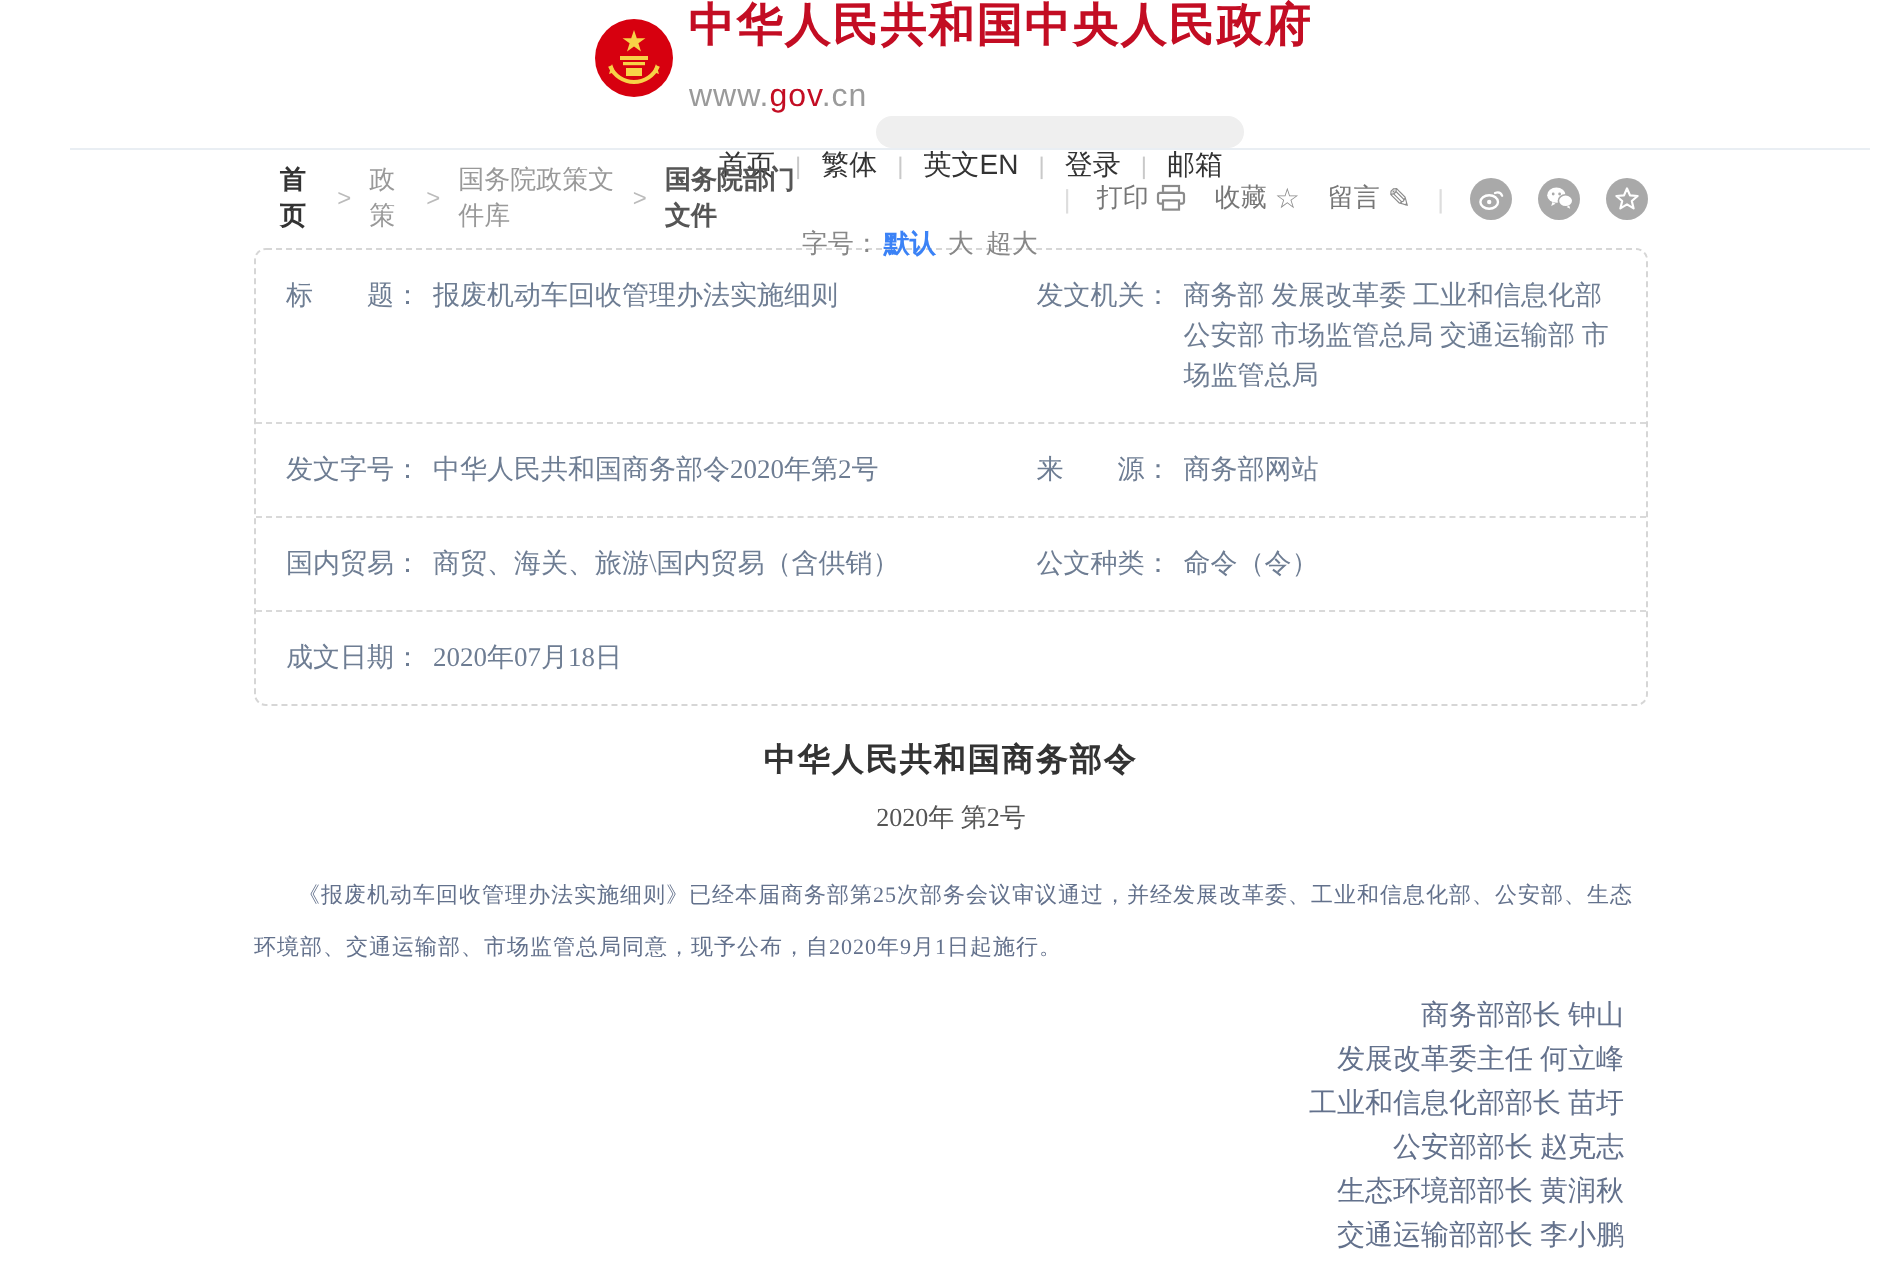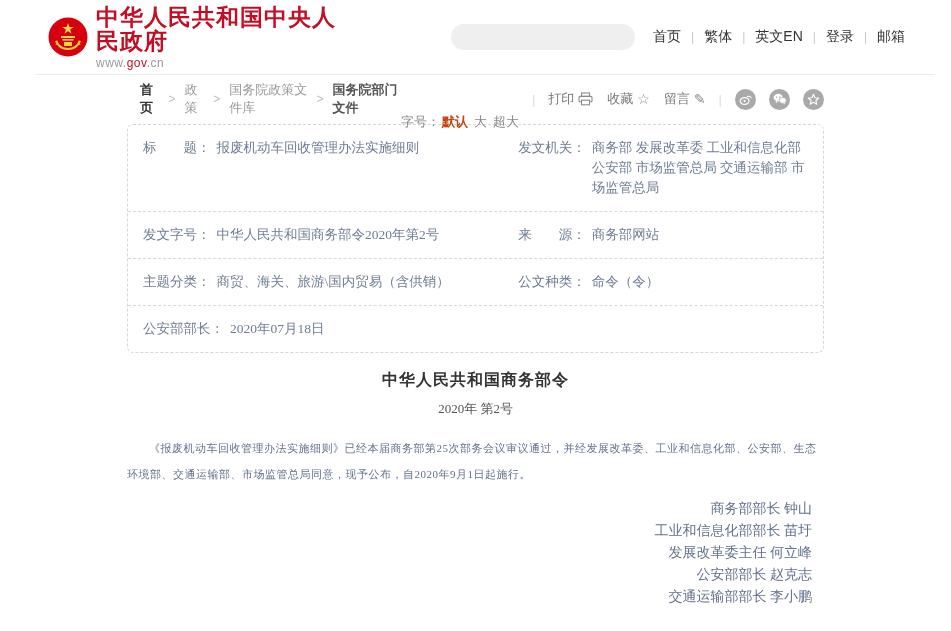--- a/index.html
+++ b/index.html
@@ -1,25 +1,25 @@
 <!DOCTYPE html>
 <html><head>
 <meta charset="utf-8">
 <style>
   * { margin:0; padding:0; box-sizing:border-box; }
   html,body { width:951px; height:631px; background:#fff; overflow:hidden;
     font-family:"Liberation Sans","DejaVu Sans",sans-serif; }
 
   
-  .header { height:74px; display:flex; align-items:center; padding:0 46px 0 48px; }
+  .header { height:74px; display:flex; align-items:center; padding:0 46px 0 48px;flex-direction:column; }
   .logo-group { display:flex; align-items:center; }
   .emblem { width:40px; height:40px; flex:0 0 40px; }
   .site-text { margin-left:8px; }
   .site-title { font-size:23px; font-weight:bold; color:#c30d23; letter-spacing:1px; line-height:24px; }
-  .site-url { font-size:12px; color:#9a9a9a; margin-top:3px; letter-spacing:.5px; }
+  .site-url { font-size:16px; color:#9a9a9a; margin-top:16px; letter-spacing:.5px; }
   .site-url .gov { color:#c30d23; }
   .search-box { margin-left:106px; width:184px; height:26px; background:#efefef; border:none;
     border-radius:13px; display:flex; align-items:center; justify-content:flex-end; padding-right:9px; }
   .search-box input { border:none; background:transparent; outline:none; flex:1; height:100%;
     padding-left:12px; font-size:13px; color:#333; }
   .top-nav { margin-left:18px; display:flex; align-items:center; font-size:14px; color:#333; white-space:nowrap; }
   .top-nav .nav-item { cursor:pointer; }
   .top-nav .sep { color:#c9c9c9; margin:0 10px; font-size:12px; }
 
   .header-divider { height:1px; background:#e9eef3; margin:0 16px 0 35px; }
@@ -30,21 +30,21 @@
   
   .toolbar { display:flex; align-items:center; margin-top:14px; font-size:13px; height:20px; }
   .breadcrumb { display:flex; align-items:center; padding-left:13px; flex:1; }
   .crumb { color:#999; }
   .crumb.first { color:#333; font-weight:bold; }
   .crumb.current { color:#555; font-weight:bold; }
   .crumb-sep { color:#bbb; margin:0 9px; font-size:12px; }
   .fontsize-group { display:flex; align-items:center; color:#888;margin-top:46px; }
   .fontsize-label { color:#888; }
   .fs-opt { margin-left:6px; color:#888; cursor:pointer; }
-  .fs-opt.active { color:#c2410c; font-weight:bold; margin-left:2px; }
+  .fs-opt.active { color:#3b82f6; font-weight:bold; margin-left:2px; }
   .bar-sep { color:#ddd; margin:0 13px; }
   .actions { display:flex; align-items:center; color:#777; }
   .action { display:flex; align-items:center; margin-right:14px; cursor:pointer; }
   .action:last-child { margin-right:0; }
   .action .glyph { margin-left:4px; color:#8b8b8b; font-size:14px; }
   .share-icons { display:flex; align-items:center; }
   .share-circle { width:21px; height:21px; border-radius:50%; background:#a9a9a9; margin-left:13px;
     display:flex; align-items:center; justify-content:center; cursor:pointer; }
   .share-circle:first-child { margin-left:0; }
 
@@ -196,44 +196,45 @@
         <span class="meta-label">发文字号：</span>
         <span class="meta-value">中华人民共和国商务部令2020年第2号</span>
       </div>
       <div class="meta-cell right">
         <span class="meta-label">来　　源：</span>
         <span class="meta-value">商务部网站</span>
       </div>
     </div>
     <div class="meta-row">
       <div class="meta-cell left">
-        <span class="meta-label">主题分类：</span>
+        <span class="meta-label">国内贸易：</span>
         <span class="meta-value">商贸、海关、旅游\国内贸易（含供销）</span>
       </div>
       <div class="meta-cell right">
         <span class="meta-label">公文种类：</span>
         <span class="meta-value">命令（令）</span>
       </div>
     </div>
     <div class="meta-row">
       <div class="meta-cell left">
-        <span class="meta-label">公安部部长：</span>
+        <span class="meta-label">成文日期：</span>
         <span class="meta-value">2020年07月18日</span>
       </div>
     </div>
   </div>
 
   <div class="doc">
     <div class="doc-title">中华人民共和国商务部令</div>
     <div class="doc-issue">2020年 第2号</div>
     <div class="doc-body">《报废机动车回收管理办法实施细则》已经本届商务部第25次部务会议审议通过，并经发展改革委、工业和信息化部、公安部、生态环境部、交通运输部、市场监管总局同意，现予公布，自2020年9月1日起施行。</div>
 
     <div class="signatures">
       <div class="sign-line">商务部部长 钟山</div>
+      <div class="sign-line">发展改革委主任 何立峰</div>
       <div class="sign-line">工业和信息化部部长 苗圩</div>
-      <div class="sign-line">发展改革委主任 何立峰</div>
       <div class="sign-line">公安部部长 赵克志</div>
+      <div class="sign-line">生态环境部部长 黄润秋</div>
       <div class="sign-line">交通运输部部长 李小鹏</div>
 
     </div>
 
   </div>
 </div>
 
 </body></html>

